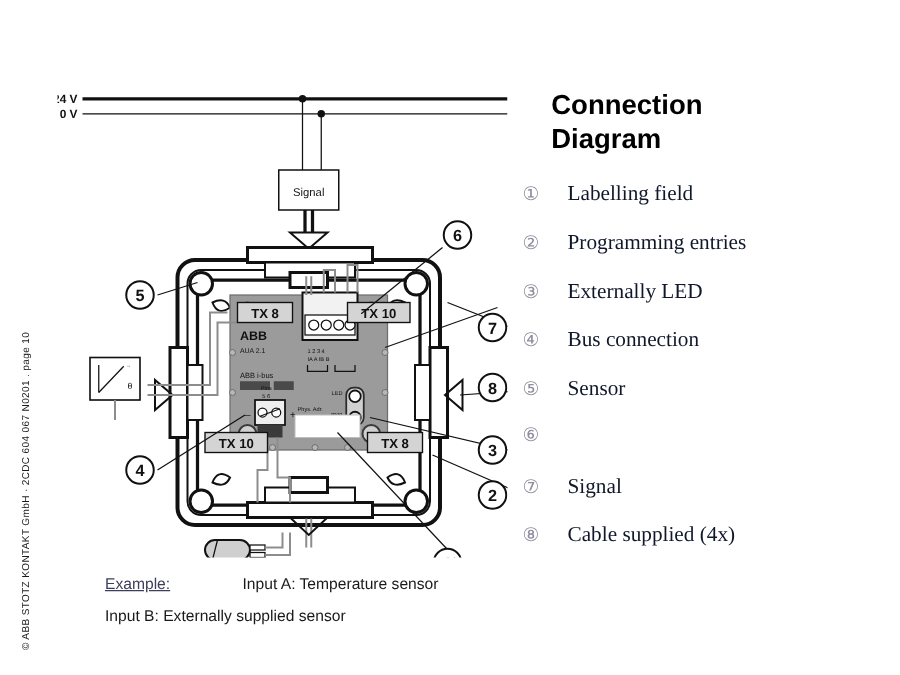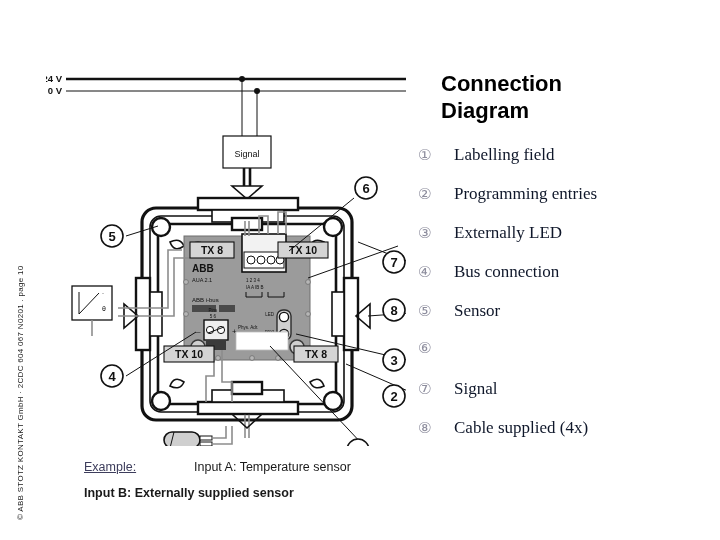--- a/index.html
+++ b/index.html
@@ -88,21 +88,21 @@
     color: #1a1a1a;
     margin-left: 16px;
   }
   .ex-line1 { position: relative; height: 22px; }
   .ex-key {
     position: absolute; left: 0; top: 0;
     color: #3d3d5c;
     text-decoration: underline;
   }
   .ex-val { position: absolute; left: 110px; top: 0; white-space: nowrap; text-align: right; }
-  .ex-line2 { position: absolute; left: 0; top: 26px; white-space: nowrap; font-weight: bold; }
+  .ex-line2 { position: absolute; left: 0; top: 26px; white-space: nowrap; }
 
   
   .abb-logo {
     position: absolute;
     left: 605px;
     top: 470px;
     width: 102px;
     height: 34px;
   }
   .abb-logo svg { display: block; }

